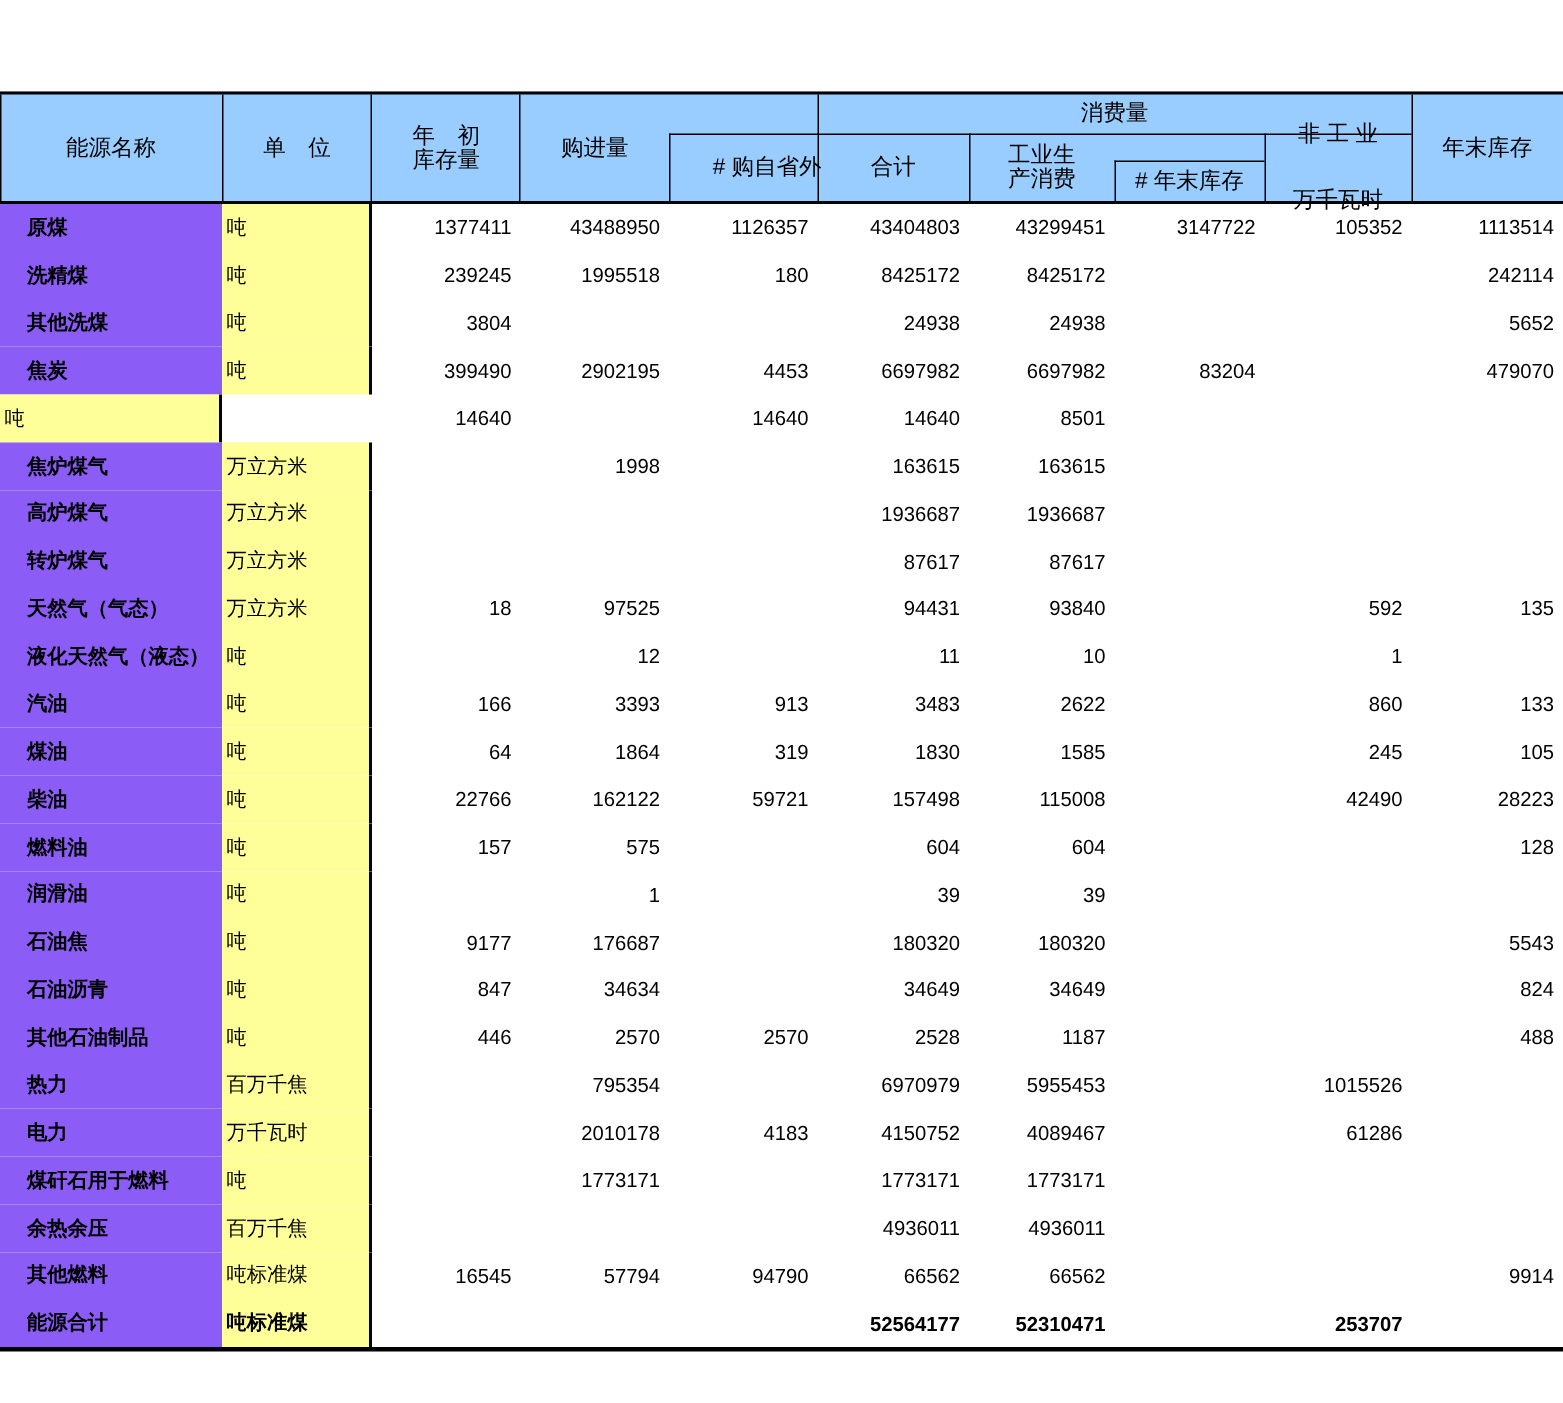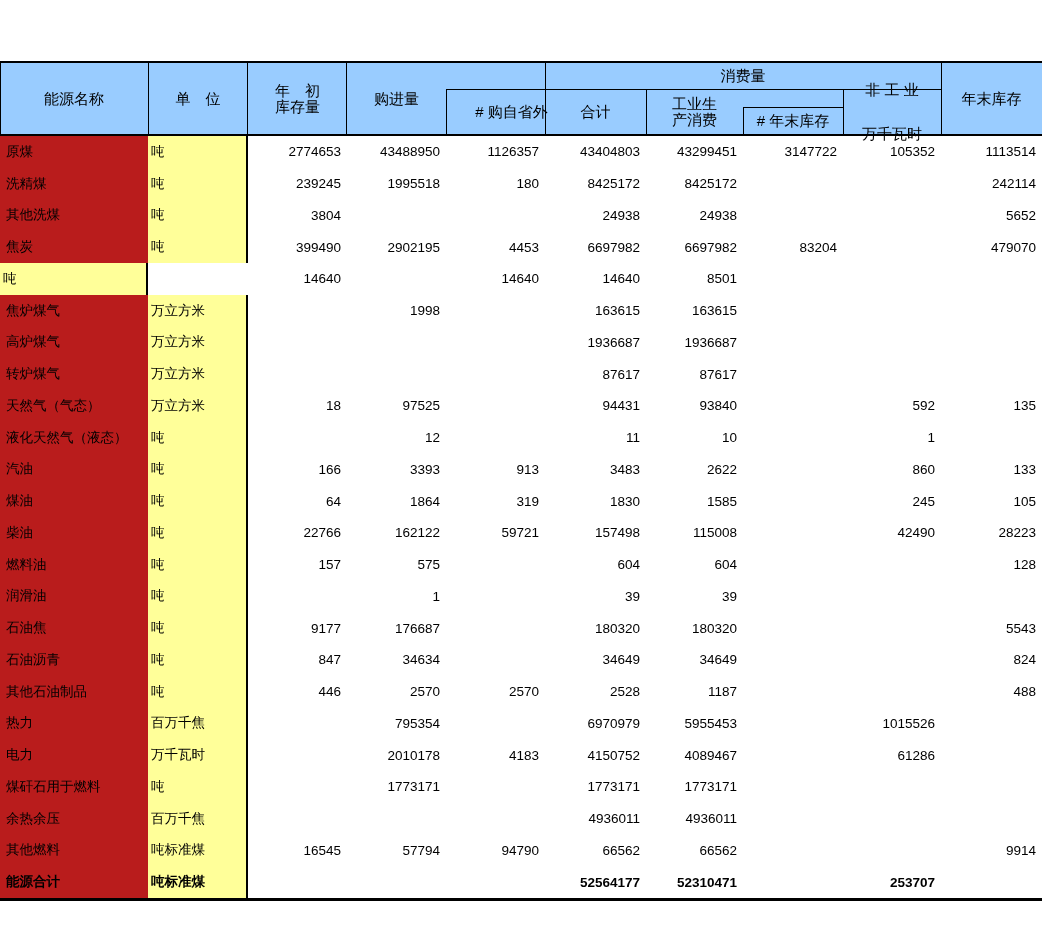--- a/index.html
+++ b/index.html
@@ -14,21 +14,21 @@
          text-align:center;font-size:15px;line-height:16px;white-space:pre;}
   .vline{position:absolute;width:1px;background:#000;}
   .hline{position:absolute;height:1px;background:#000;}
 
   
   .tbody{position:absolute;top:136px;left:0;width:1042px;height:762px;
          border-bottom:3px solid #000;box-sizing:content-box;}
   .trow{display:grid;grid-template-columns:148px 100px 99px 99px 99px 101px 97px 100px 98px 101px;
         height:31.75px;font-size:13.5px;}
   .trow>div{display:flex;align-items:center;box-sizing:border-box;overflow:hidden;}
-  .cell-name{background:#b91c1c;padding-left:6px;}
+  .cell-name{background:#8b5cf6;padding-left:18px;font-weight:bold;}
   .cell-unit{background:#FFFF99;padding-left:3px;border-right:2px solid #000;}
   .cell-num{justify-content:flex-end;padding-right:6px;font-variant-numeric:tabular-nums;}
   .trow.bold{font-weight:bold;}
 </style>
 </head>
 <body>
 
 <div id="app">
 
 
@@ -66,21 +66,21 @@
     <div class="vline" style="left:843px;top:26px;height:45px;"></div>
     <div class="vline" style="left:941px;top:0;height:71px;"></div>
     <div class="hline" style="left:446px;top:26px;width:495px;"></div>
     <div class="hline" style="left:743px;top:44px;width:100px;"></div>
   </div>
 
   <div class="tbody">
       <div class="trow">
     <div class="cell-name">原煤</div>
     <div class="cell-unit">吨</div>
-    <div class="cell-num">2774653</div>
+    <div class="cell-num">1377411</div>
     <div class="cell-num">43488950</div>
     <div class="cell-num">1126357</div>
     <div class="cell-num">43404803</div>
     <div class="cell-num">43299451</div>
     <div class="cell-num">3147722</div>
     <div class="cell-num">105352</div>
     <div class="cell-num">1113514</div>
   </div>
       <div class="trow">
     <div class="cell-name">洗精煤</div>

